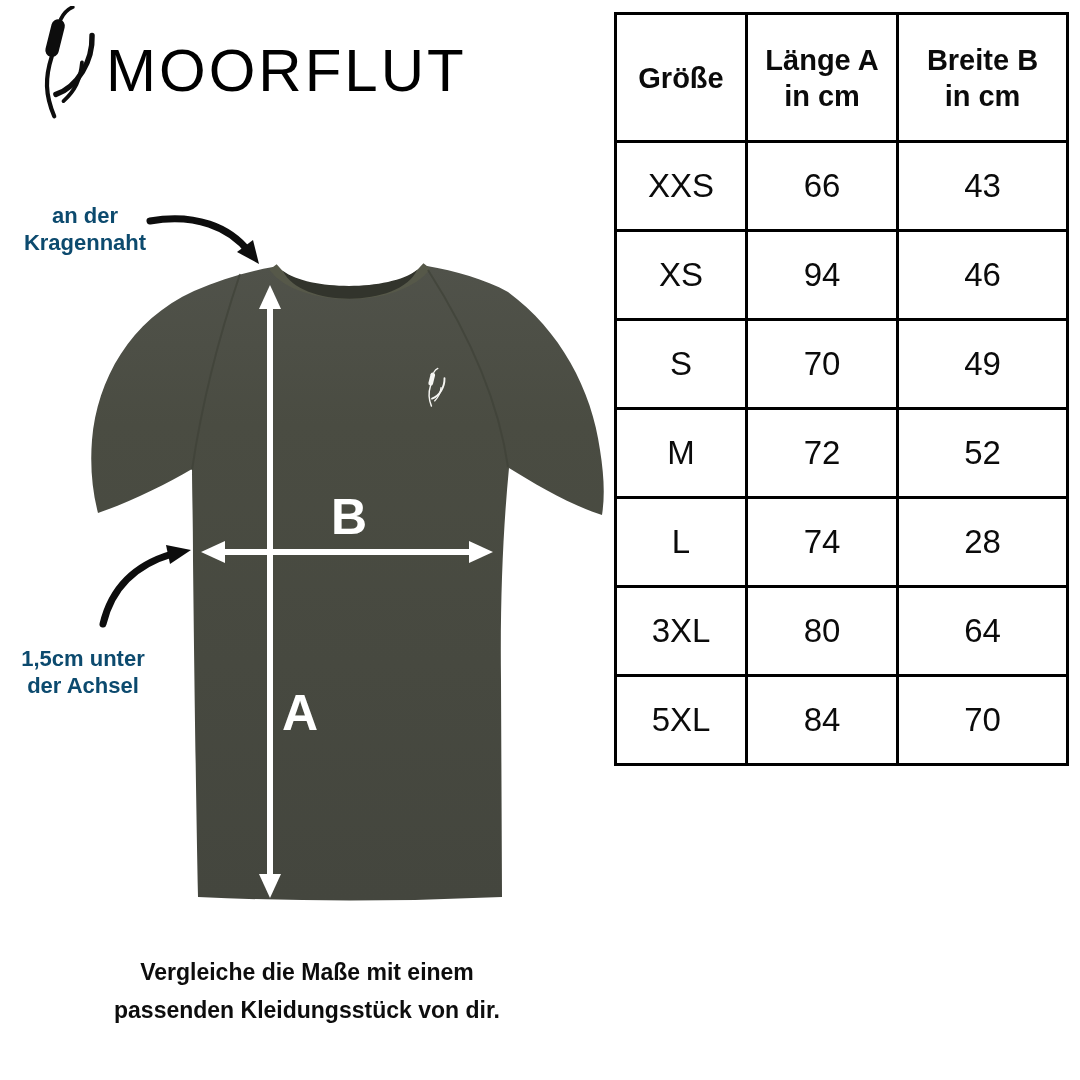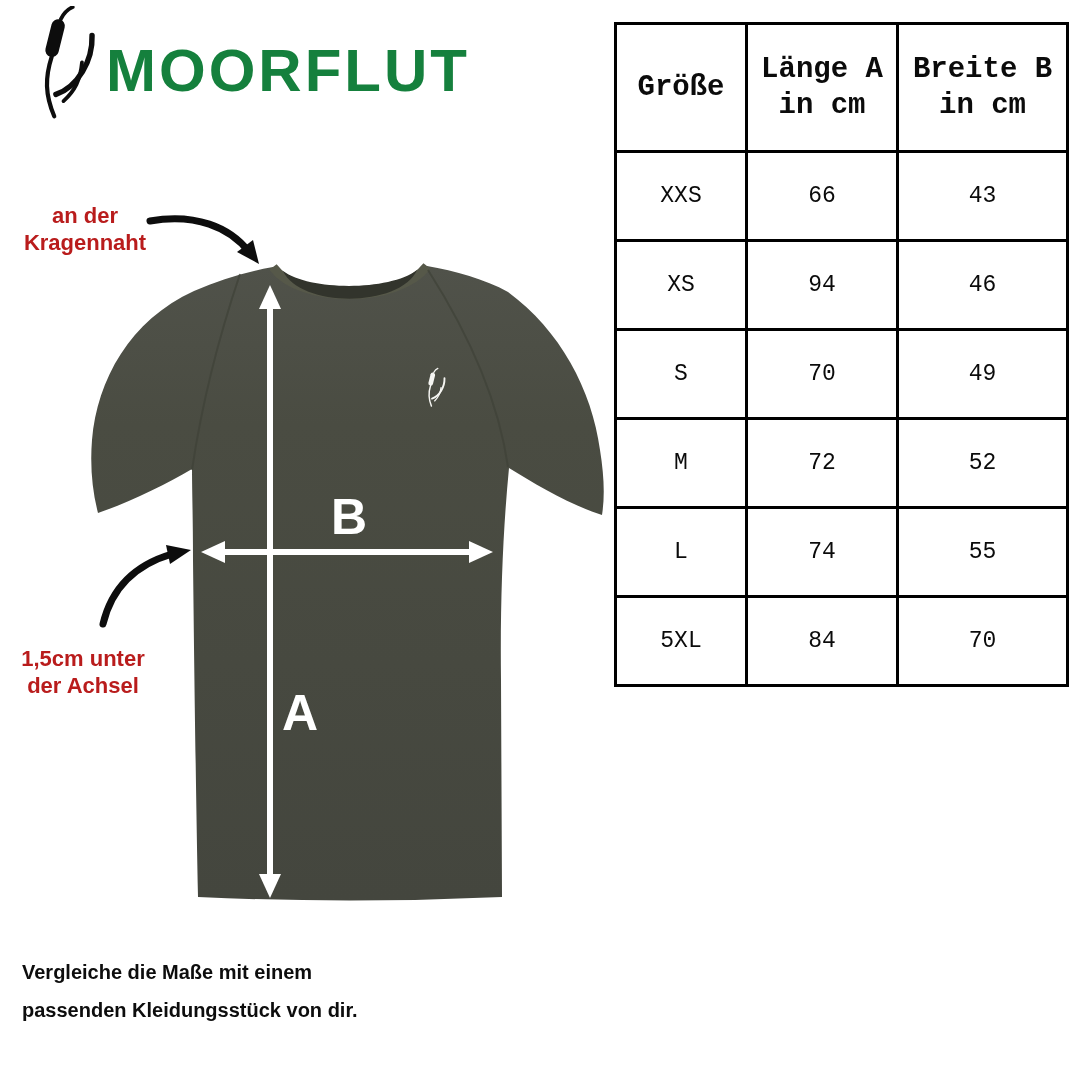--- a/index.html
+++ b/index.html
@@ -7,55 +7,55 @@
     width:1080px;height:1080px;position:relative;overflow:hidden;
     background:#ffffff;color:#111;
     font-family:"Liberation Sans", sans-serif;
   }
   .abs{position:absolute;}
 
   
   .brand-icon{left:24px;top:6px;width:84px;height:118px;}
   .brand-word{
     left:106px;top:36px;width:420px;height:70px;
-    font-size:60px;font-weight:700;letter-spacing:3px;line-height:70px;
-    color:#15803d;white-space:nowrap;
-  }
-
-  
-  .annot{font-weight:700;font-size:22px;line-height:27px;text-align:center;color:#b91c1c;}
+    font-size:60px;font-weight:400;letter-spacing:3px;line-height:70px;
+    color:#000000;white-space:nowrap;
+  }
+
+  
+  .annot{font-weight:700;font-size:22px;line-height:27px;text-align:center;color:#0c4a6e;}
   .annot-collar{left:18px;top:202px;width:134px;}
   .annot-armpit{left:12px;top:633px;width:142px;margin-top:12px;}
 
   
   .shirt-svg{left:0;top:0;width:620px;height:1080px;}
 
   
   .note{
-    left:22px;top:953px;width:570px;
-    font-size:20px;line-height:38px;font-weight:700;color:#0d0d0d;
-  }
-
-  
-  .size-table-wrap{left:614px;top:22px;font-family:Liberation Mono, monospace;}
+    left:22px;top:953px;width:570px;text-align:center;
+    font-size:23px;line-height:38px;font-weight:700;color:#0d0d0d;
+  }
+
+  
+  .size-table-wrap{left:614px;top:12px;}
   table.size-table{
     border-collapse:collapse;table-layout:fixed;
     width:452px;background:#fff;
   }
   table.size-table col.c1{width:131px;}
   table.size-table col.c2{width:151px;}
   table.size-table col.c3{width:170px;}
   table.size-table th, table.size-table td{
     border:3.5px solid #000;text-align:center;vertical-align:middle;
     padding:0;color:#0b0b0b;
   }
   table.size-table tr.head-row{height:128px;}
   table.size-table tr.data-row{height:89px;}
   table.size-table th{font-size:29px;font-weight:700;line-height:36px;}
-  table.size-table td{font-size:23px;font-weight:400;}
+  table.size-table td{font-size:33px;font-weight:400;}
   .hidden-defs{position:absolute;width:0;height:0;overflow:hidden;}
 </style>
 </head>
 <body>
 
 <svg class="hidden-defs" aria-hidden="true">
   <defs>
     <g id="cattail">
       <rect x="29" y="12" width="16" height="46" rx="8" fill="currentColor" transform="rotate(14 37 35)"></rect>
       <path d="M44 12 Q49 2 58 -2" stroke="currentColor" stroke-width="4.5" fill="none" stroke-linecap="round"></path>
@@ -187,21 +187,26 @@
       <td>49</td>
     </tr>
     <tr class="data-row">
       <td>M</td>
       <td>72</td>
       <td>52</td>
     </tr>
     <tr class="data-row">
       <td>L</td>
       <td>74</td>
-      <td>55</td>
+      <td>28</td>
+    </tr>
+    <tr class="data-row">
+      <td>3XL</td>
+      <td>80</td>
+      <td>64</td>
     </tr>
     <tr class="data-row">
       <td>5XL</td>
       <td>84</td>
       <td>70</td>
     </tr>
   </tbody>
     </table>
 </div>
 

